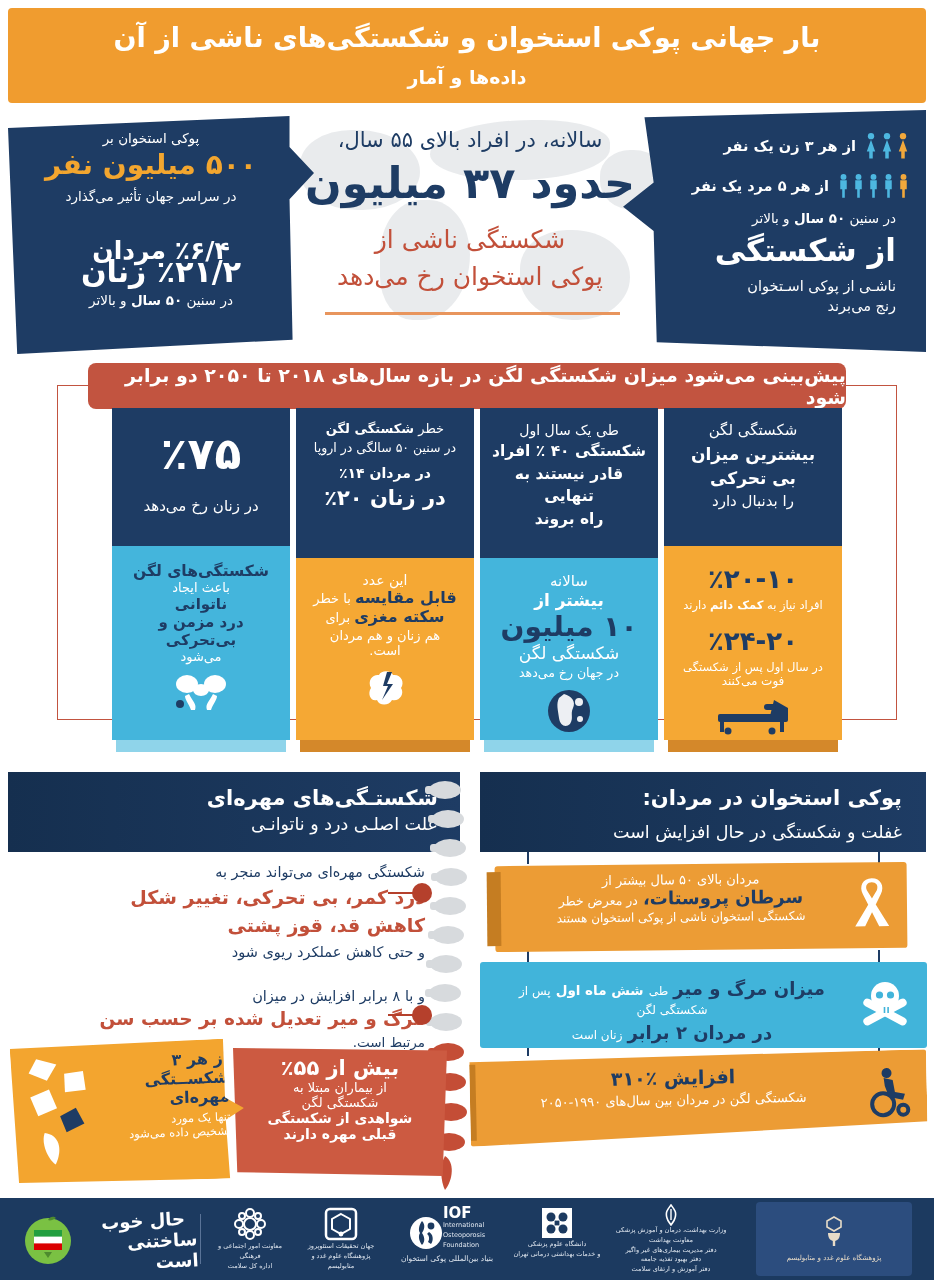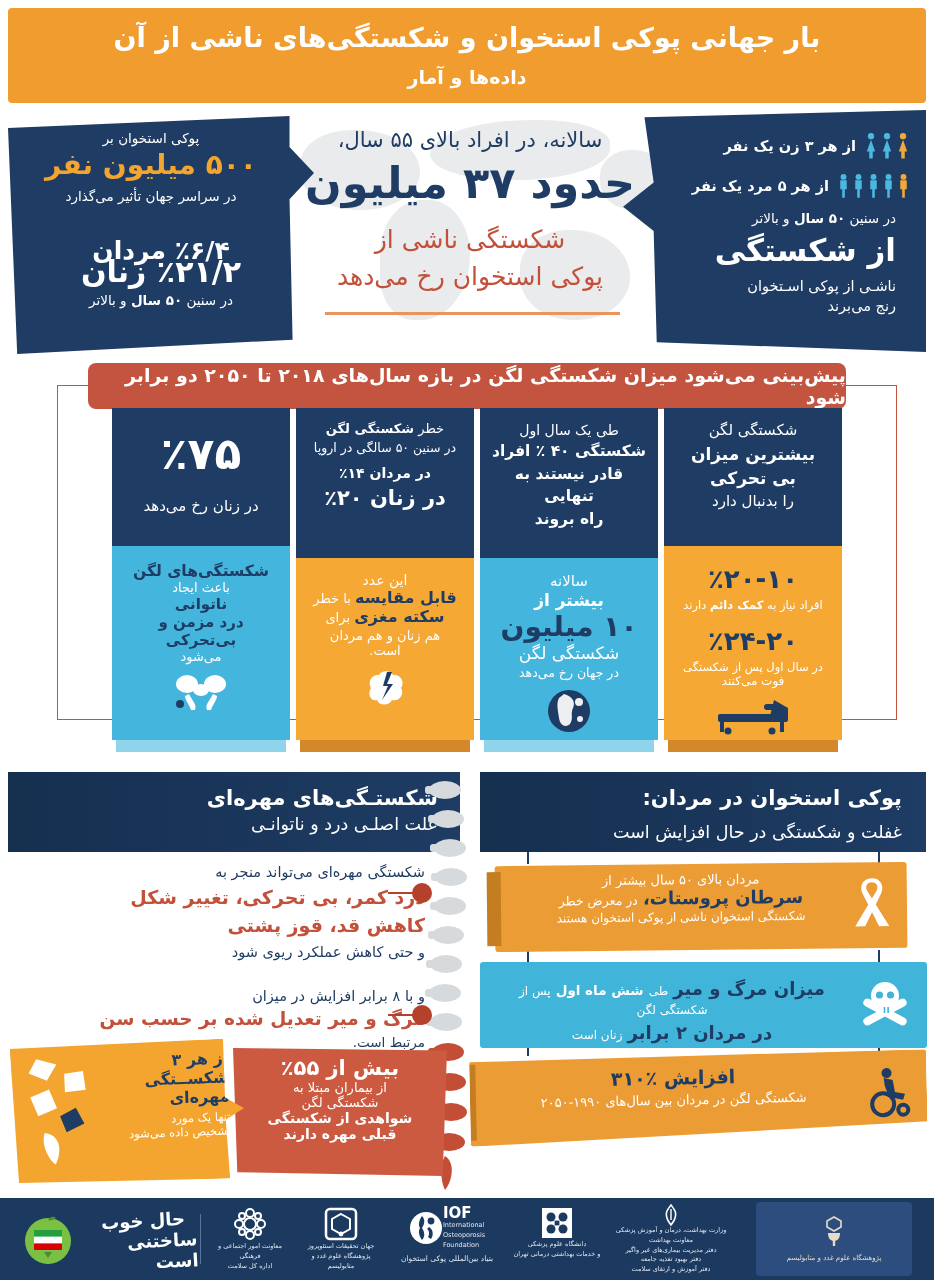--- a/index.html
+++ b/index.html
@@ -448,21 +448,21 @@
       <svg width="36" height="36" viewBox="0 0 36 36">
         <rect x="3" y="3" width="30" height="30" rx="4" fill="none" stroke="#ffffff" stroke-width="2.5"></rect>
         <path d="M18 8 L27 13 V23 L18 28 L9 23 V13 Z" fill="none" stroke="#ffffff" stroke-width="2"></path>
         <circle cx="18" cy="28" r="2.4" fill="#ffffff"></circle>
       </svg>
       <div class="tiny">جهان تحقیقات استئوپروز</div>
       <div class="tiny">پژوهشگاه علوم غدد و متابولیسم</div>
     </div>
 
     <div class="flogo" style="left:392px;top:8px;width:110px;">
-      <div style="display:flex;align-items:center;gap:0;direction:ltr;">
+      <div style="display:flex;align-items:flex-end;gap:0;direction:ltr;">
         <svg width="34" height="34" viewBox="0 0 34 34">
           <circle cx="17" cy="17" r="16" fill="#ffffff"></circle>
           <path d="M13 5 C17 9 15 14 13 17 C15 20 17 25 13 29 C10 25 9 20 11 17 C9 14 10 9 13 5 Z" fill="#1c3a60"></path>
           <circle cx="22" cy="10" r="3.4" fill="#1c3a60"></circle>
           <path d="M20 16 C24 18 25 24 22 28 L19 26 C21 23 20 19 18 18 Z" fill="#1c3a60"></path>
         </svg>
         <div style="direction:ltr;text-align:left;">
           <div class="white b" style="font-size:15px;line-height:1;">IOF</div>
           <div class="tiny" style="text-align:left;">International</div>
           <div class="tiny" style="text-align:left;">Osteoporosis</div>

